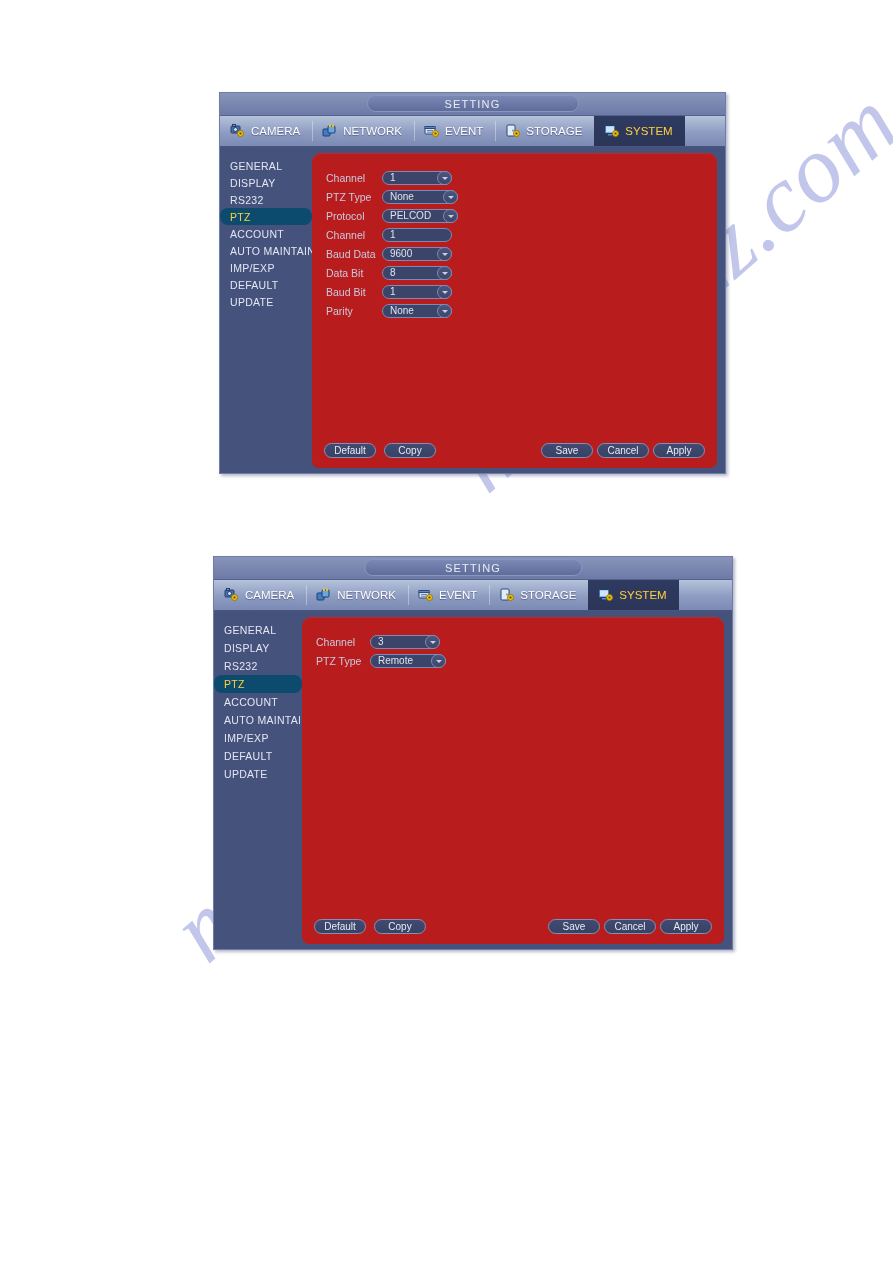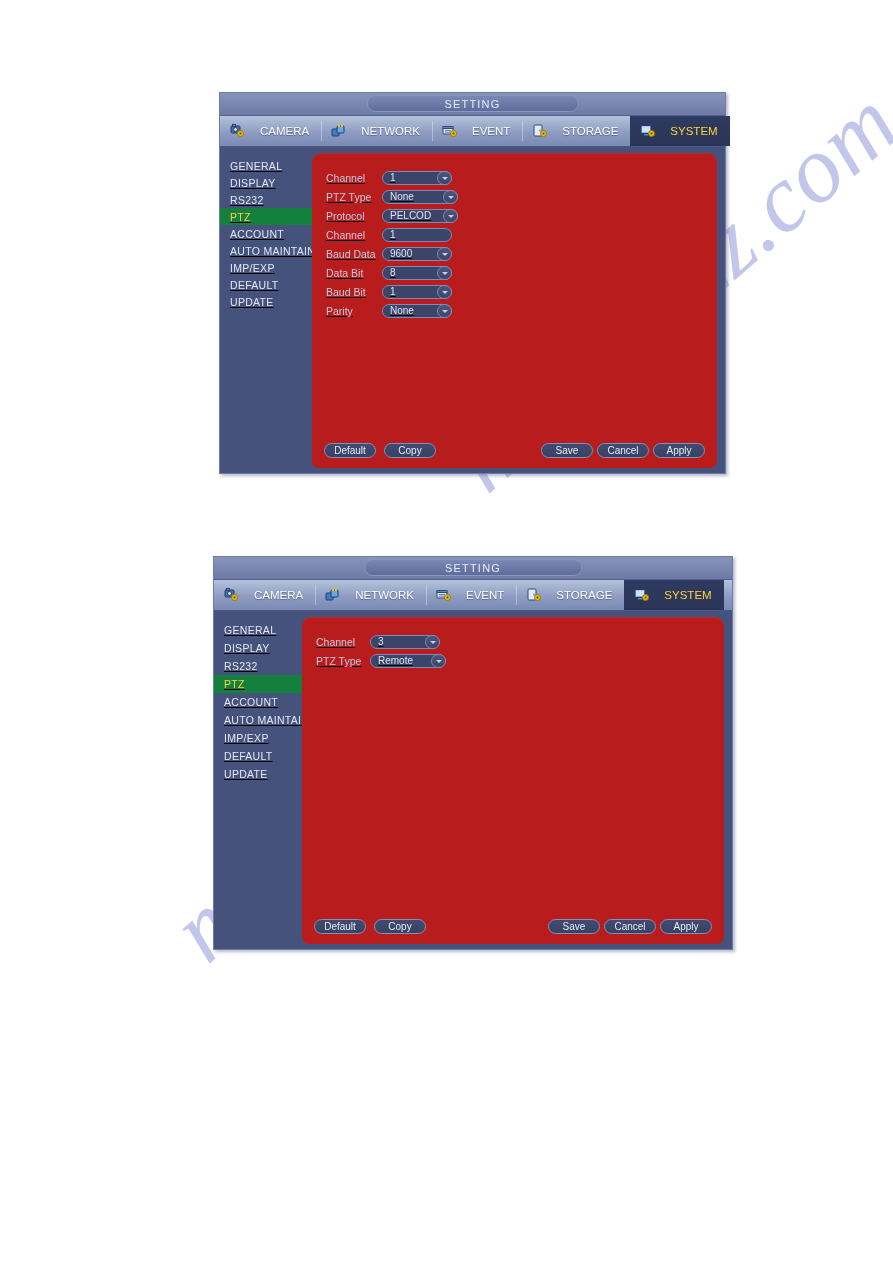--- a/index.html
+++ b/index.html
@@ -81,21 +81,21 @@
   .tabbar {
     display: flex;
     height: 30px;
     background: linear-gradient(#b5c2da, #8e9cc2 55%, #7b8ab4);
     border-bottom: 1px solid #4a5781;
     align-items: stretch;
   }
   .tab {
     display: flex;
     align-items: center;
-    gap: 14px;
+    gap: 5px;
     padding: 0 12px 0 10px;
     font-size: 11.5px;
     color: #ffffff;
     text-shadow: 0 1px 1px rgba(40,50,80,.55);
     position: relative;
     white-space: nowrap;
   }
   .tab + .tab::before {
     content: "";
     position: absolute;
@@ -107,38 +107,39 @@
     background: linear-gradient(#2f3a61, #2b3557);
     color: #ffd23c;
     text-shadow: none;
   }
   .tab.active::before { display: none; }
   .tab-filler { flex: 1; }
 
   .ticon { width: 16px; height: 14px; position: relative; flex: none; }
 
   
-  .wbody { display: flex; height: calc(100% - 52px); text-decoration: underline; }
+  .wbody { display: flex; height: calc(100% - 52px); }
   .sidebar {
     width: 92px;
     padding-top: 10px;
     flex: none;
   }
   .win-2 .sidebar { width: 88px; }
   .menu-item {
     font-size: 10.5px;
     color: #e3e7f3;
     padding: 3px 0 3px 10px;
     letter-spacing: .3px;
     white-space: nowrap;
   }
   .win-1 .menu-item { padding-top: 2.5px; padding-bottom: 2.5px; }
   .menu-item.selected {
-    background: #15803d;
+    background: #0c4a6e;
     color: #ffd23c;
+    border-radius: 8px;
   }
 
   .content {
     flex: 1;
     margin: 6px 8px 7px 0;
     background: #b91c1c;
     border-radius: 9px 9px 7px 7px;
     position: relative;
     box-shadow: inset 0 1px 0 rgba(255,255,255,.06);
   }

